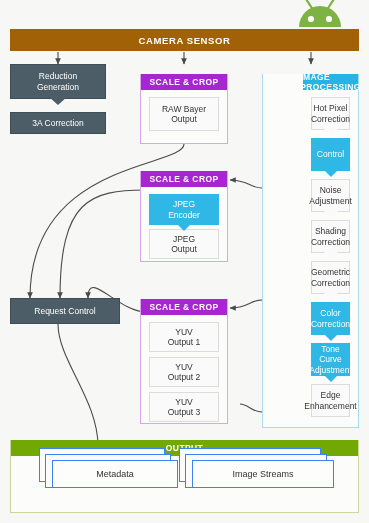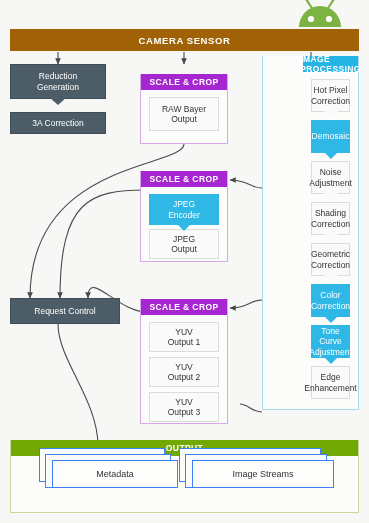--- a/index.html
+++ b/index.html
@@ -190,34 +190,34 @@
       </div>
       <div class="step" style="height:28px;margin-top:5px;">
         <div>
           <div>YUV</div>
           <div>Output 3</div>
         </div>
       </div>
     </div>
   </div>
 
-  <div class="abs panel imgproc" style="left:262px;top:56px;width:97px;height:354px;padding-left:40px;">
+  <div class="abs panel imgproc" style="left:262px;top:74px;width:97px;height:354px;padding-left:40px;">
     <div class="panel-head">IMAGE PROCESSING</div>
     <div class="panel-body" style="padding:7px 8px 8px 8px;">
 
       <div class="step chev" style="height:31px;">
         <div>
           <div>Hot Pixel</div>
           <div>Correction</div>
         </div>
       </div>
 
       <div class="step accent chev" style="height:31px;margin-top:8px;">
         <div>
-          <div>Demosaic</div>
+          <div>Control</div>
         </div>
       </div>
 
       <div class="step chev" style="height:31px;margin-top:8px;">
         <div>
           <div>Noise</div>
           <div>Adjustment</div>
         </div>
       </div>
 

